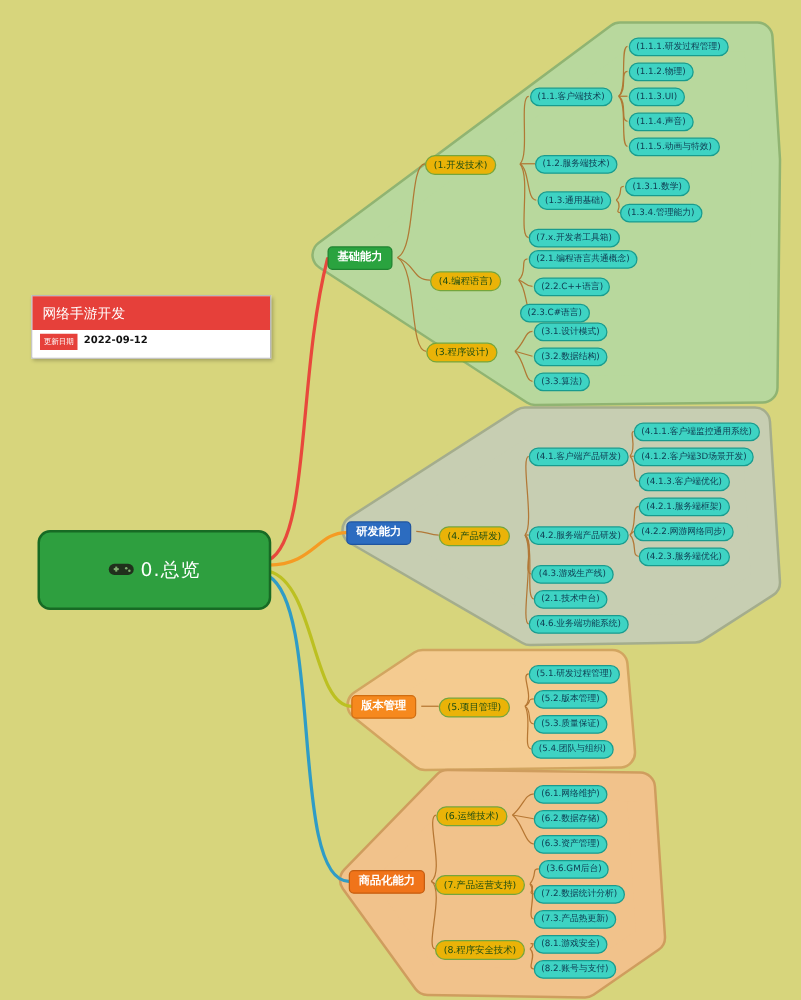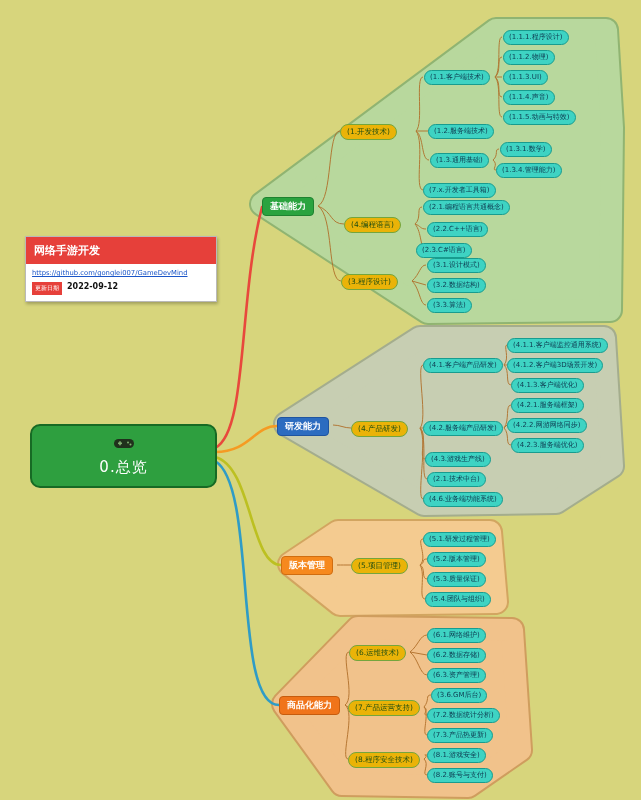--- a/index.html
+++ b/index.html
@@ -12,27 +12,27 @@
         padding:3px 5px;border-radius:8px}
   .pill{background:#eab308;border:1px solid #74a53d;color:#1f4d12;font-size:7.5px;
         padding:3px 6px;border-radius:9px}
   .branch{color:#fff;font-size:9px;font-weight:bold;padding:4px 7px;border-radius:4px}
   .b-green {background:#2aa33f;border:1px solid #1f8230}
   .b-blue  {background:#2c6cc0;border:1px solid #1f54a0}
   .b-orange{background:#f6891e;border:1px solid #d06d10}
   .b-orange2{background:#f0741a;border:1px solid #c65c0e}
 
   .root{position:absolute;left:30px;top:424px;width:183px;height:60px;background:#2e9f3f;
-        border:2px solid #176a24;border-radius:10px;display:flex;flex-direction:column;
+        border:2px solid #176a24;border-radius:10px;display:flex;flex-direction:row;
         align-items:center;justify-content:center;gap:4px;cursor:pointer}
   .root-label{color:#fff;font-size:15px;letter-spacing:1px}
 
   .info-card{position:absolute;left:25px;top:236px;width:190px;border:1px solid #b9b9b9;
              box-shadow:1px 2px 3px rgba(0,0,0,.25);background:#fff}
-  .info-header{background:#e6403a;color:#fff;font-weight:bold;font-size:11px;padding:6px 8px}
+  .info-header{background:#e6403a;color:#fff;font-weight:normal;font-size:11px;padding:6px 8px}
   .info-body{background:#fff;padding:3px 6px 6px}
   .info-link{color:#1a55c8;text-decoration:underline;font-size:6.8px;padding:2px 0 5px;cursor:pointer}
   .date-row{display:flex;gap:5px}
   .date-label{background:#e6403a;color:#fff;font-size:6px;padding:2px 3px}
   .date-value{font-size:8px;font-weight:bold;color:#111}
 </style>
 </head>
 <body>
 
 <div class="canvas">
@@ -111,21 +111,20 @@
       <path d="M215,448 C248,432 238,300 262,207" stroke="#e8483c"></path>
       <path d="M215,452 C250,452 254,426 277,426" stroke="#f59b23"></path>
       <path d="M215,457 C252,466 250,565 281,565" stroke="#bcc021"></path>
       <path d="M215,461 C258,486 232,705 279,705" stroke="#2f9cc6"></path>
     </g>
   </svg>
 
   <div class="info-card">
     <div class="info-header">网络手游开发</div>
     <div class="info-body">
-      <div class="info-link">https://github.com/gonglei007/GameDevMind</div>
       <div class="date-row">
         <span class="date-label">更新日期</span>
         <span class="date-value">2022-09-12</span>
       </div>
     </div>
   </div>
 
   <div class="root">
     <span>
       <svg width="22" height="13" viewBox="0 0 22 13">
@@ -139,21 +138,21 @@
     <div class="root-label">0.总览</div>
   </div>
 
   <div class="node branch b-green" style="left:262px;top:197px">基础能力</div>
   <div class="node branch b-blue" style="left:277px;top:417px">研发能力</div>
   <div class="node branch b-orange" style="left:281px;top:556px">版本管理</div>
   <div class="node branch b-orange2" style="left:279px;top:696px">商品化能力</div>
 
   <div class="node pill" style="left:340px;top:124px">(1.开发技术)</div>
   <div class="node leaf" style="left:424px;top:70px">(1.1.客户端技术)</div>
-  <div class="node leaf" style="left:503px;top:30px">(1.1.1.程序设计)</div>
+  <div class="node leaf" style="left:503px;top:30px">(1.1.1.研发过程管理)</div>
   <div class="node leaf" style="left:503px;top:50px">(1.1.2.物理)</div>
   <div class="node leaf" style="left:503px;top:70px">(1.1.3.UI)</div>
   <div class="node leaf" style="left:503px;top:90px">(1.1.4.声音)</div>
   <div class="node leaf" style="left:503px;top:110px">(1.1.5.动画与特效)</div>
   <div class="node leaf" style="left:428px;top:124px">(1.2.服务端技术)</div>
   <div class="node leaf" style="left:430px;top:153px">(1.3.通用基础)</div>
   <div class="node leaf" style="left:500px;top:142px">(1.3.1.数学)</div>
   <div class="node leaf" style="left:496px;top:163px">(1.3.4.管理能力)</div>
   <div class="node leaf" style="left:423px;top:183px">(7.x.开发者工具箱)</div>
   <div class="node pill" style="left:344px;top:217px">(4.编程语言)</div>

